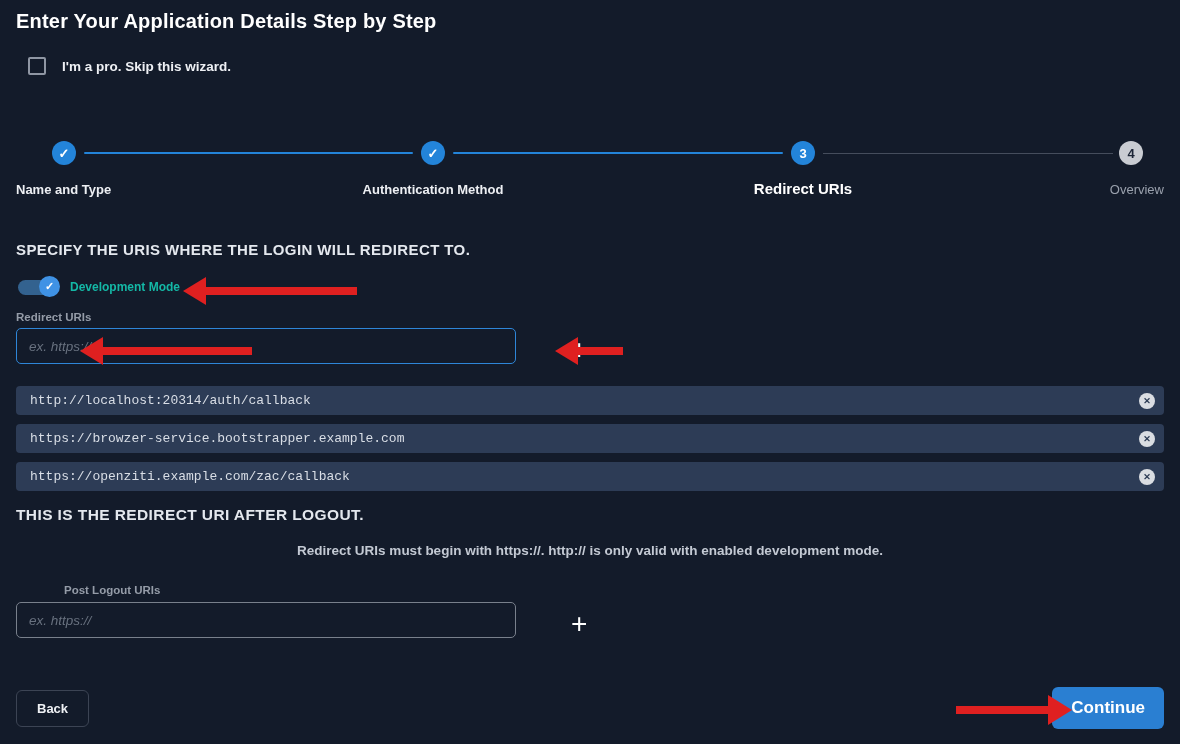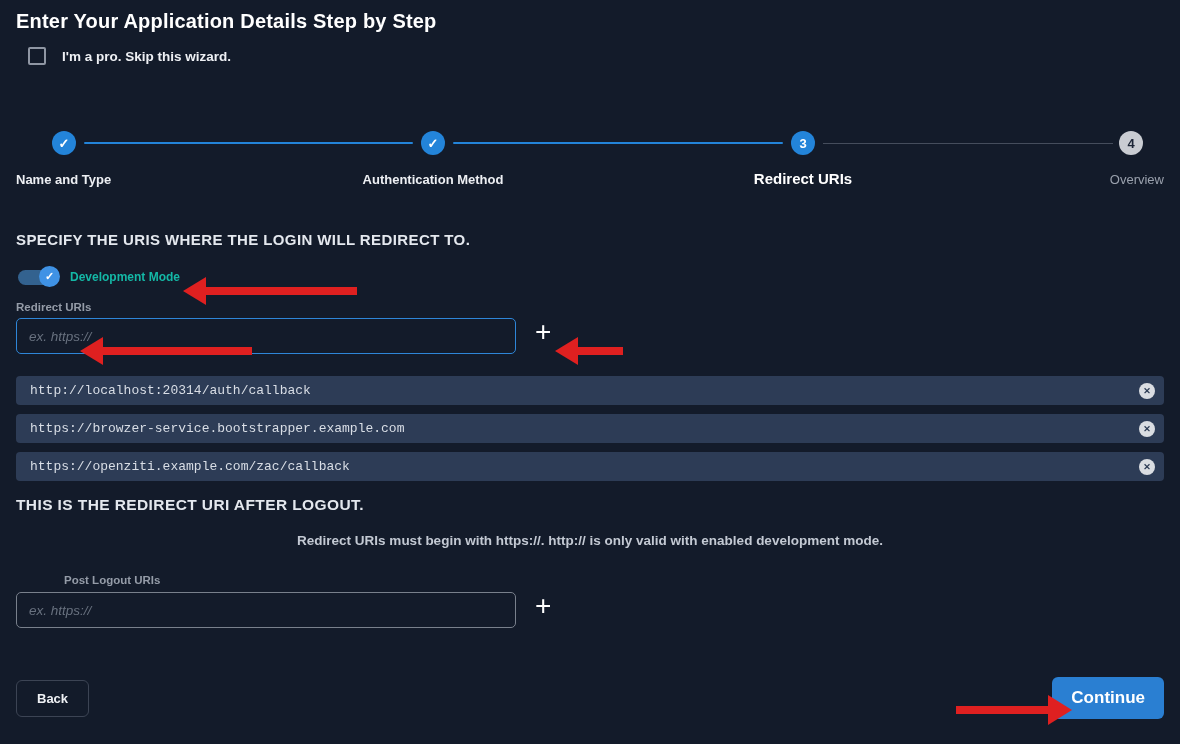--- a/index.html
+++ b/index.html
@@ -1,21 +1,21 @@
 <!DOCTYPE html>
 <html><head>
 <meta charset="utf-8">
 <style>
   html,body{margin:0;padding:0;background:#131b2a;}
   *{box-sizing:border-box;font-family:"Liberation Sans",sans-serif;}
   .page{position:relative;width:1180px;height:744px;background:#131b2a;padding:8px 16px 0;overflow:hidden;color:#eef0f4;}
 
   .title{margin:0;font-size:20px;line-height:26px;font-weight:700;color:#ffffff;letter-spacing:.2px;}
 
-  .skip-row{margin-top:12px;display:flex;align-items:center;height:20px;}
+  .skip-row{margin-top:22px;display:flex;align-items:center;height:20px;}
   .checkbox{width:18px;height:18px;border:2px solid #8f96a3;border-radius:2px;margin-left:12px;background:transparent;cursor:pointer;flex:none;}
   .skip-label{margin-left:16px;font-size:13.5px;font-weight:700;color:#eef0f4;}
 
   .stepper{position:relative;margin-top:64px;height:72px;}
   .step-circle{position:absolute;top:1px;width:24px;height:24px;border-radius:50%;display:flex;align-items:center;justify-content:center;font-size:13px;font-weight:700;cursor:pointer;}
   .step-circle.done,.step-circle.active{background:#2384d9;color:#fff;}
   .step-circle.pending{background:#c9ccd2;color:#1c2536;}
   .step-circle .chk{font-size:13px;font-weight:700;line-height:1;}
   .s1{left:36px;} .s2{left:405px;} .s3{left:775px;} .s4{left:1103px;}
   .sline{position:absolute;}
@@ -32,21 +32,21 @@
   .section-heading.second{margin-top:15px;line-height:17px;font-size:15.5px;}
 
   .toggle-row{margin-top:18px;display:flex;align-items:center;height:22px;}
   .toggle{position:relative;width:46px;height:22px;cursor:pointer;flex:none;}
   .toggle-track{position:absolute;left:2px;top:4px;width:36px;height:15px;border-radius:8px;background:#33628f;}
   .toggle-thumb{position:absolute;left:23px;top:0;width:21px;height:21px;border-radius:50%;background:#3f92e5;display:flex;align-items:center;justify-content:center;color:#fff;font-size:11px;font-weight:700;}
   .toggle-label{margin-left:8px;font-size:12px;font-weight:600;color:#14b8a6;}
 
   .field-label{margin-top:13px;font-size:11.5px;line-height:13px;font-weight:600;color:#959ca8;}
   .field-label.second{margin-top:26px;padding-left:48px;}
-  .input-row{margin-top:4px;display:flex;align-items:flex-start;}
+  .input-row{margin-top:4px;display:flex;align-items:flex-end;gap:36px;}
   .input-row.second{margin-top:5px;}
   .uri-input{width:500px;height:36px;background:transparent;border:1.5px solid #79808c;border-radius:5px;padding:0 12px;color:#e8eaee;font-size:13.5px;outline:none;}
   .uri-input.focused{border-color:#2e86d8;}
   .uri-input::placeholder{font-style:italic;color:#68717f;font-family:"Liberation Sans",sans-serif;}
   .plus-btn{margin-left:19px;background:transparent;border:none;color:#ffffff;font-size:28px;font-weight:300;line-height:1;padding:0;cursor:pointer;}
 
   .chips{margin-top:22px;}
   .chip{width:1148px;height:29px;margin-bottom:9px;background:#2d3c56;border-radius:4px;display:flex;align-items:center;justify-content:space-between;padding:0 9px 0 14px;}
   .chip-text{font-family:"Liberation Mono","DejaVu Sans Mono",monospace;font-size:13px;color:#d9dee6;letter-spacing:0;}
   .chip-close{width:16px;height:16px;border-radius:50%;background:#dadde2;color:#2b3a53;font-size:9px;font-weight:700;display:flex;align-items:center;justify-content:center;cursor:pointer;flex:none;}

